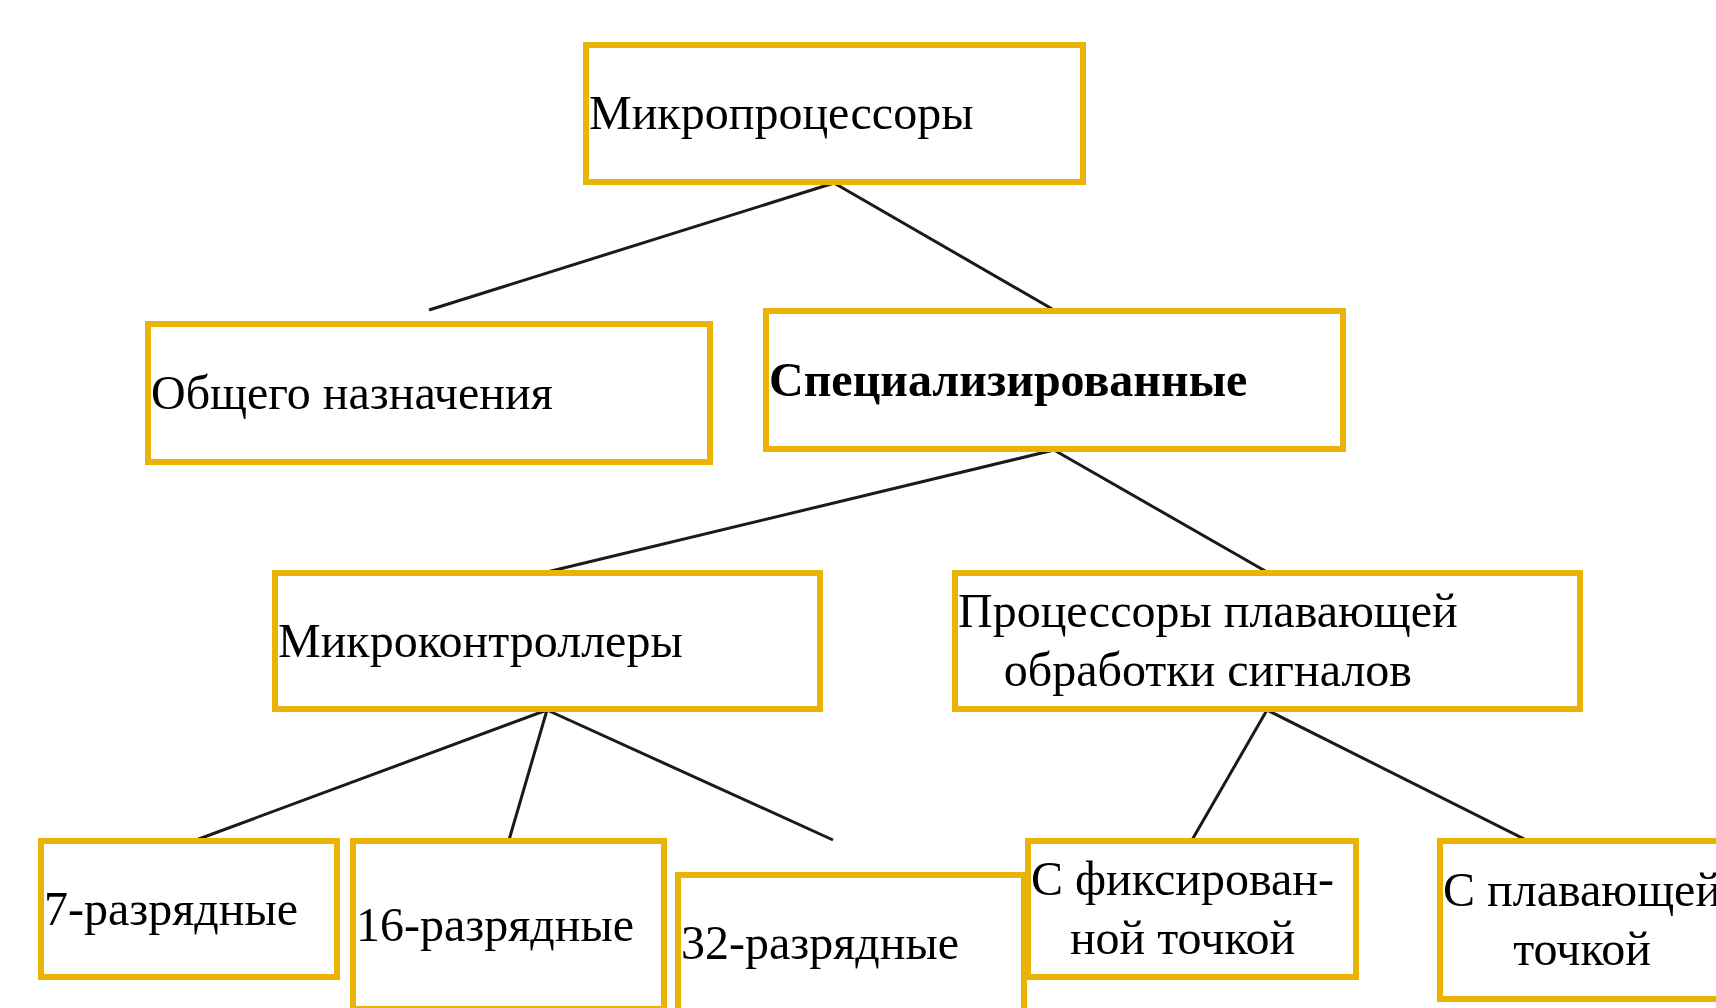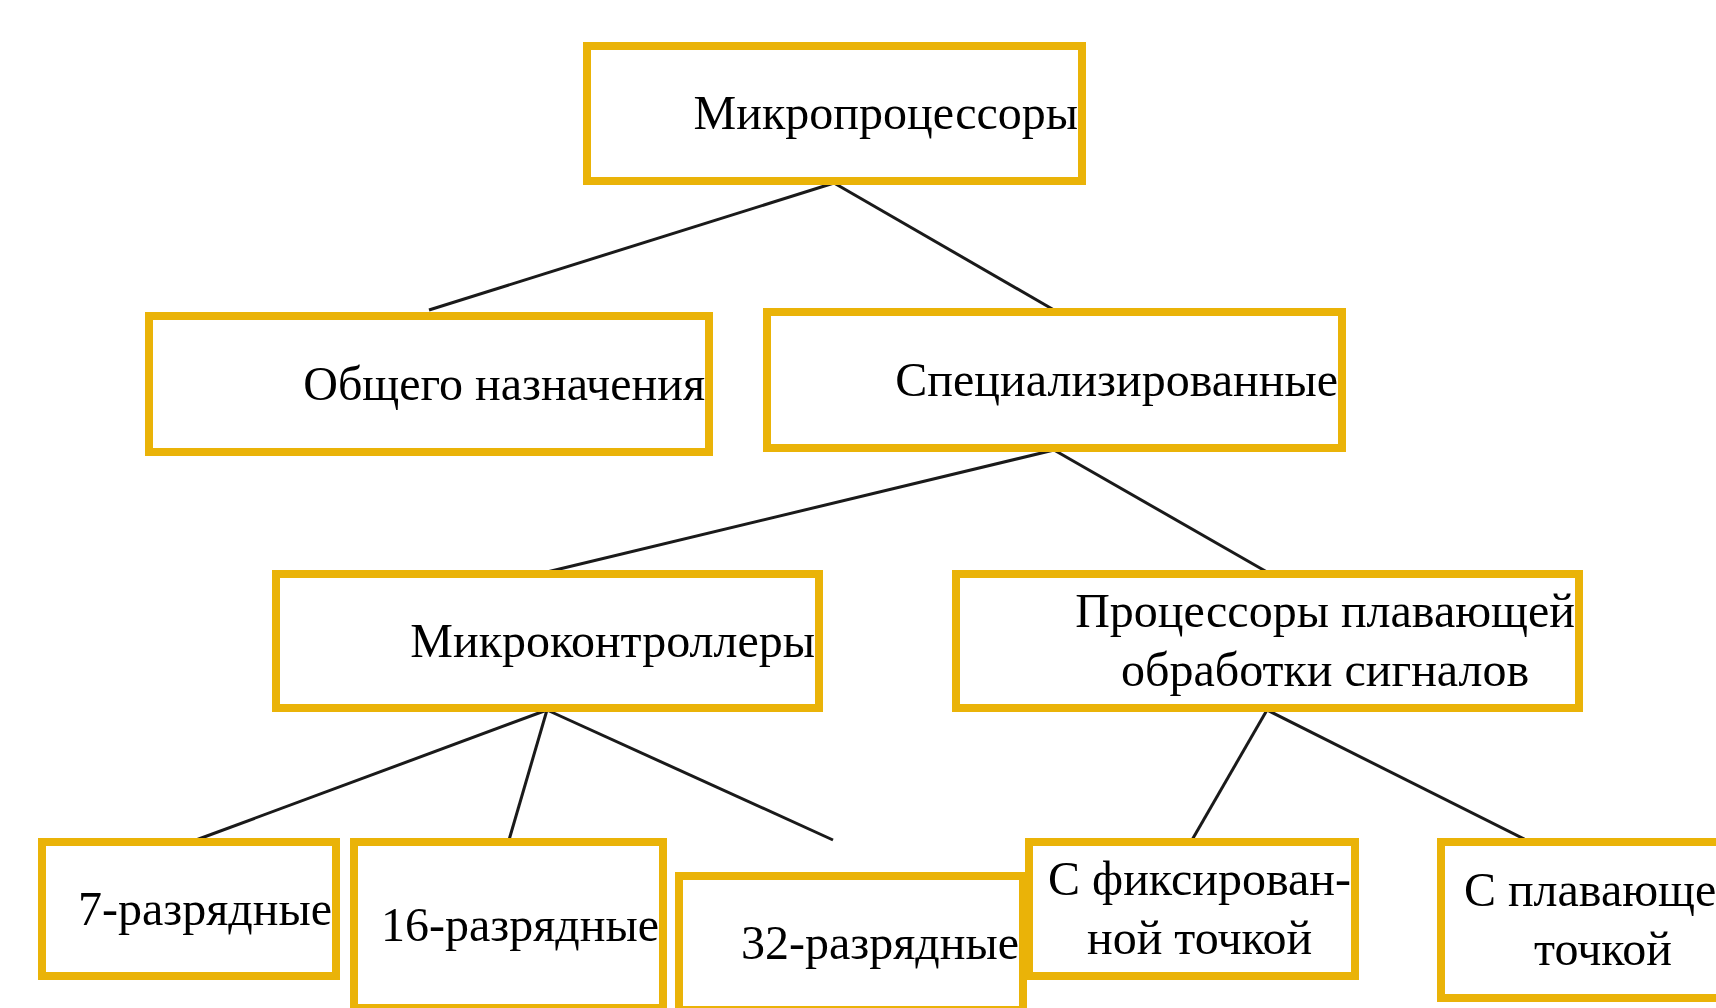--- a/index.html
+++ b/index.html
@@ -21,36 +21,36 @@
     width: 1716px;
     height: 1008px;
   }
   .edges line {
     stroke: #1a1a1a;
     stroke-width: 3;
   }
   .node {
     position: absolute;
     box-sizing: border-box;
-    border: 8px solid #eab308;
+    border: 6px solid #eab308;
     background: #ffffff;
     display: flex;
     align-items: center;
-    justify-content: flex-end;
+    justify-content: flex-start;
     text-align: center;
     font-family: "Liberation Serif", "DejaVu Serif", serif;
     font-size: 48px;
     line-height: 1.22;
     color: #000000;
     white-space: pre-line;
   }
   
   .n-root     { left: 583px;  top: 42px;  width: 503px; height: 143px; }
-  .n-general  { left: 145px;  top: 312px; width: 568px; height: 144px; padding-left: 8px; }
-  .n-special  { left: 763px;  top: 308px; width: 583px; height: 144px; }
+  .n-general  { left: 145px;  top: 321px; width: 568px; height: 144px; }
+  .n-special  { left: 763px;  top: 308px; width: 583px; height: 144px; font-weight: bold; }
   .n-micro    { left: 272px;  top: 570px; width: 551px; height: 142px; }
   .n-dsp      { left: 952px;  top: 570px; width: 631px; height: 142px; }
   .n-bit8     { left: 38px;   top: 838px; width: 302px; height: 142px; }
   .n-bit16    { left: 350px;  top: 838px; width: 317px; height: 174px; }
   .n-bit32    { left: 675px;  top: 872px; width: 352px; height: 142px; }
   .n-fixed    { left: 1025px; top: 838px; width: 334px; height: 142px; }
   .n-floating { left: 1437px; top: 838px; width: 313px; height: 164px; }
 </style>
 </head>
 <body>

